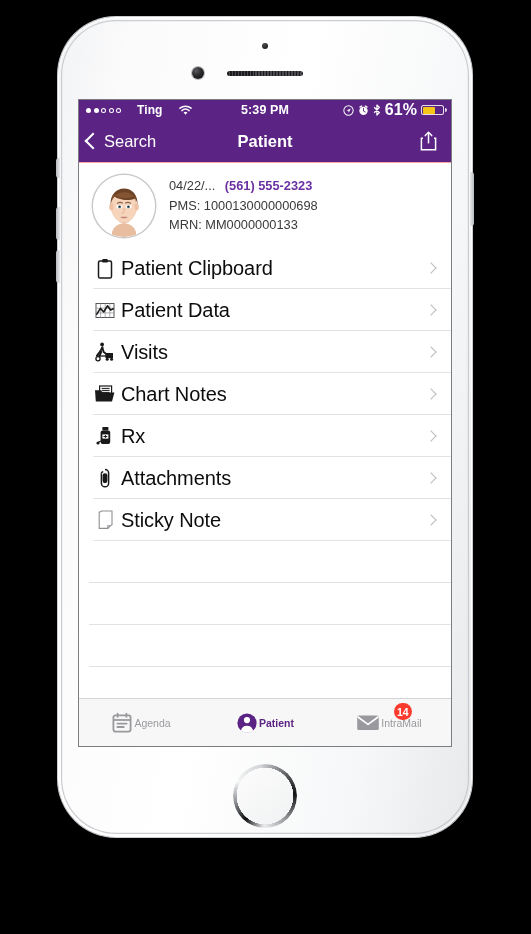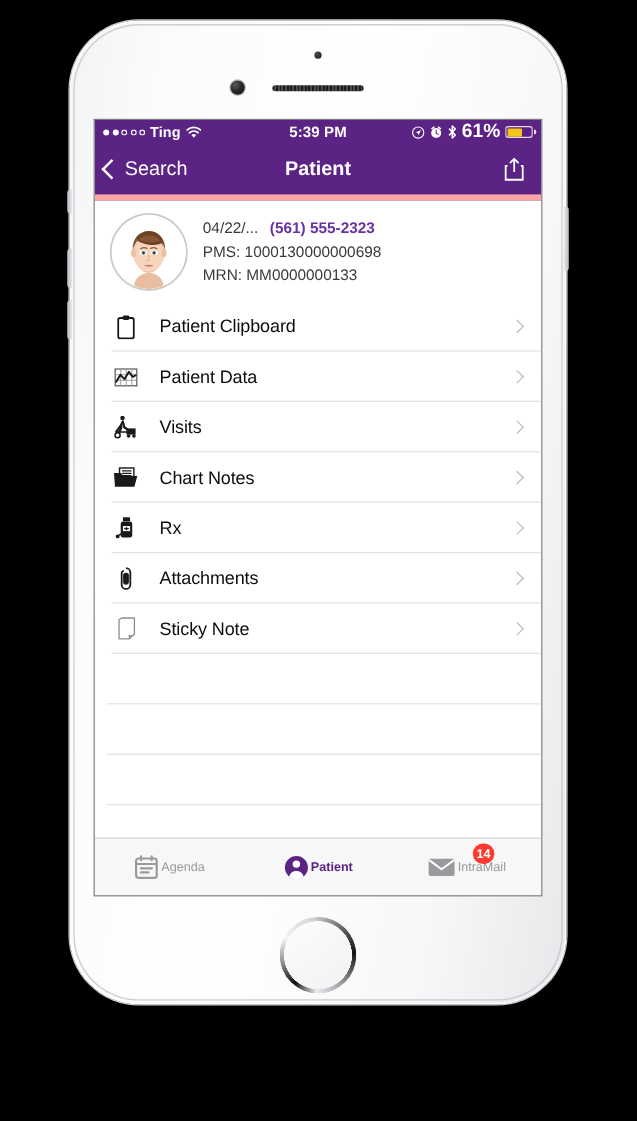--- a/index.html
+++ b/index.html
@@ -59,34 +59,34 @@
   
   .screen{
     position:absolute;left:21px;top:83px;width:372px;height:646px;
     background:#ffffff;overflow:hidden;
     box-shadow:0 0 0 1px #7b7d80;
   }
 
   
   .statusbar{height:20px;background:#5b2383;color:#fff;display:flex;align-items:center;
     padding:0 7px;font-size:12px;letter-spacing:.1px;font-weight:700;}
-  .sb-left{display:flex;align-items:center;gap:4px;flex:1;}
+  .sb-left{display:flex;align-items:center;gap:16px;flex:1;}
   .dots{display:flex;align-items:center;gap:2.5px;}
   .dot{width:5px;height:5px;border-radius:50%;background:#fff;}
   .dot.hollow{background:transparent;box-shadow:inset 0 0 0 1px #fff;}
   .carrier{font-size:12px;font-weight:600;}
   .sb-center{font-size:12.5px;font-weight:700;}
   .sb-right{flex:1;display:flex;align-items:center;justify-content:flex-end;gap:4px;font-size:16px;font-weight:700;}
   .batt{position:relative;width:23px;height:10px;border-radius:2.5px;box-shadow:inset 0 0 0 1px rgba(255,255,255,.85);}
   .batt i{position:absolute;left:1.5px;top:1.5px;bottom:1.5px;width:12px;background:#f5c518;border-radius:1px;display:block;}
   .batt:after{content:"";position:absolute;right:-3px;top:3px;width:2px;height:4px;border-radius:0 2px 2px 0;background:rgba(255,255,255,.85);}
 
   
   .navbar{height:42px;background:#5b2383;color:#fff;display:flex;align-items:center;position:relative;
-    border-bottom:5px solid #fca5a5;}
+    border-bottom:1px solid #fca5a5;}
   .nav-back{display:flex;align-items:center;gap:4px;padding-left:8px;cursor:pointer;}
   .chev-left{width:10px;height:10px;border-left:2.6px solid #fff;border-bottom:2.6px solid #fff;
     transform:rotate(45deg);margin-right:1px;}
   .nav-back-label{font-size:16.5px;}
   .nav-title{position:absolute;left:0;right:0;text-align:center;font-size:16.5px;font-weight:700;pointer-events:none;}
   .nav-share{margin-left:auto;padding-right:13px;cursor:pointer;display:flex;align-items:center;}
 
   
   .patient-head{display:flex;align-items:flex-start;padding:12px 10px 10px 14px;background:#fff;}
   .avatar{width:62px;height:62px;border-radius:50%;flex:0 0 62px;overflow:hidden;position:relative;
@@ -97,21 +97,21 @@
   .pphone{color:#6a31a3;font-weight:600;margin-left:6px;cursor:pointer;margin-top:30px;}
 
   
   .list{background:#fff;}
   .row{height:42px;display:flex;align-items:center;padding-left:14px;padding-right:10px;
     position:relative;cursor:pointer;}
   .row:after{content:"";position:absolute;left:14px;right:0;bottom:0;height:1px;background:#e2e2e4;}
   .row.empty{cursor:default;}
   .row.empty:after{left:10px;}
   .row-ico{width:24px;height:24px;flex:0 0 24px;display:flex;align-items:center;justify-content:center;}
-  .row-label{font-size:15px;color:#0d0d0d;margin-left:16px;letter-spacing:-.1px;}
+  .row-label{font-size:20px;color:#0d0d0d;margin-left:4px;letter-spacing:-.1px;}
   .chev-r{margin-left:auto;width:7px;height:7px;border-top:1.6px solid #bcbcc0;border-right:1.6px solid #bcbcc0;
     transform:rotate(45deg);margin-right:6px;}
 
   .filler{background:#fff;}
 
   
   .tabbar{position:absolute;left:0;right:0;bottom:0;height:47px;background:#f7f7f7;
     border-top:1px solid #d4d4d6;display:flex;}
   .tab{flex:1;display:flex;flex-direction:row;align-items:center;justify-content:center;gap:1px;cursor:pointer;position:relative;}
   .tab-label{font-size:10.5px;color:#9a9a9e;}

